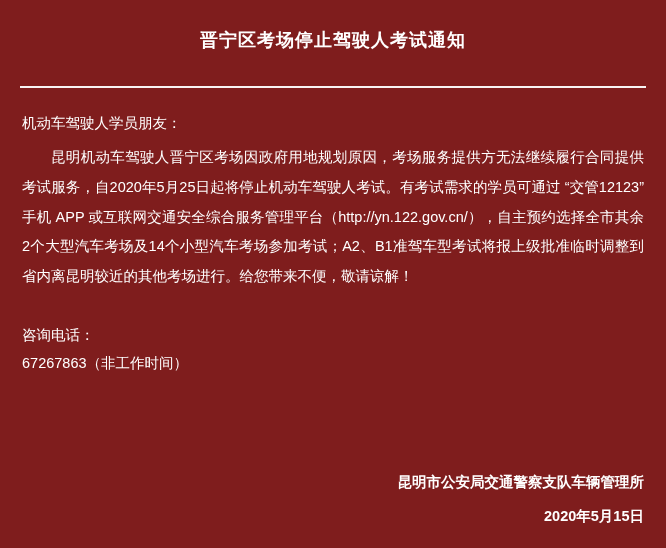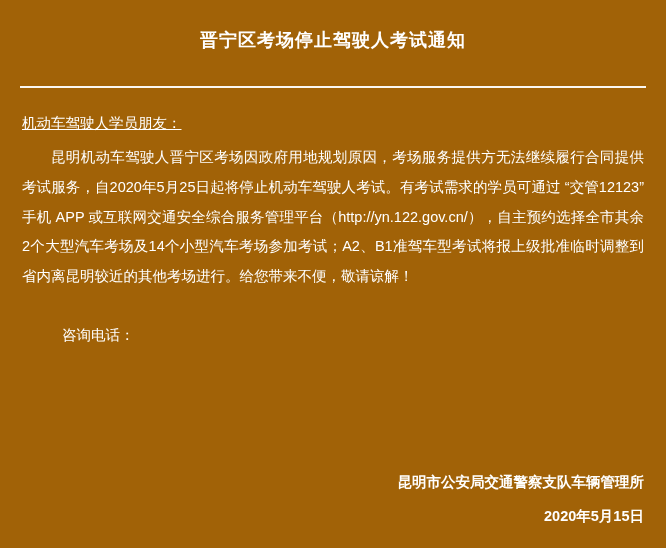--- a/index.html
+++ b/index.html
@@ -12,21 +12,21 @@
     background: #1b5091;
     font-family: "Liberation Sans", sans-serif;
     color: #ffffff;
     overflow: hidden;
   }
   .page {
     position: relative;
     width: 666px;
     height: 548px;
     box-sizing: border-box;
-    background: #a16207;
+    background: #7f1d1d;
   }
   .notice-title {
     text-align: center;
     font-size: 18px;
     font-weight: bold;
     letter-spacing: 1px;
     padding-top: 28px;
     padding-bottom: 0;
     color: #ffffff;
   }
@@ -36,35 +36,33 @@
     background: #ffffff;
     opacity: 0.95;
   }
   .body-wrap {
     padding: 0 22px;
   }
   .salutation {
     font-size: 14.5px;
     margin-top: 24px;
     line-height: 1.6;
-    text-decoration: underline;
   }
   .para {
     font-size: 14.5px;
     line-height: 2.05;
     margin-top: 8px;
     text-align: justify;
     text-justify: inter-ideograph;
     text-indent: 2em;
   }
   .contact-label {
     font-size: 14.5px;
     margin-top: 30px;
     line-height: 1.8;
-    margin-left: 40px;
   }
   .phone {
     font-size: 14.5px;
     line-height: 2.1;
   }
   .signature {
     position: absolute;
     right: 22px;
     bottom: 56px;
     font-size: 14.5px;
@@ -92,20 +90,21 @@
 
   <div class="body-wrap">
 
     <div class="salutation">机动车驾驶人学员朋友：</div>
 
     <div class="para">昆明机动车驾驶人晋宁区考场因政府用地规划原因，考场服务提供方无法继续履行合同提供考试服务，自2020年5月25日起将停止机动车驾驶人考试。有考试需求的学员可通过 “交管12123” 手机 APP 或互联网交通安全综合服务管理平台（http://yn.122.gov.cn/），自主预约选择全市其余2个大型汽车考场及14个小型汽车考场参加考试；A2、B1准驾车型考试将报上级批准临时调整到省内离昆明较近的其他考场进行。给您带来不便，敬请谅解！</div>
 
     <div class="contact-label">咨询电话：</div>
 
 
+    <div class="phone">67267863（非工作时间）</div>
 
   </div>
 
   <div class="signature">昆明市公安局交通警察支队车辆管理所</div>
 
   <div class="sign-date">2020年5月15日</div>
 
 </div>
 
 </body></html>

